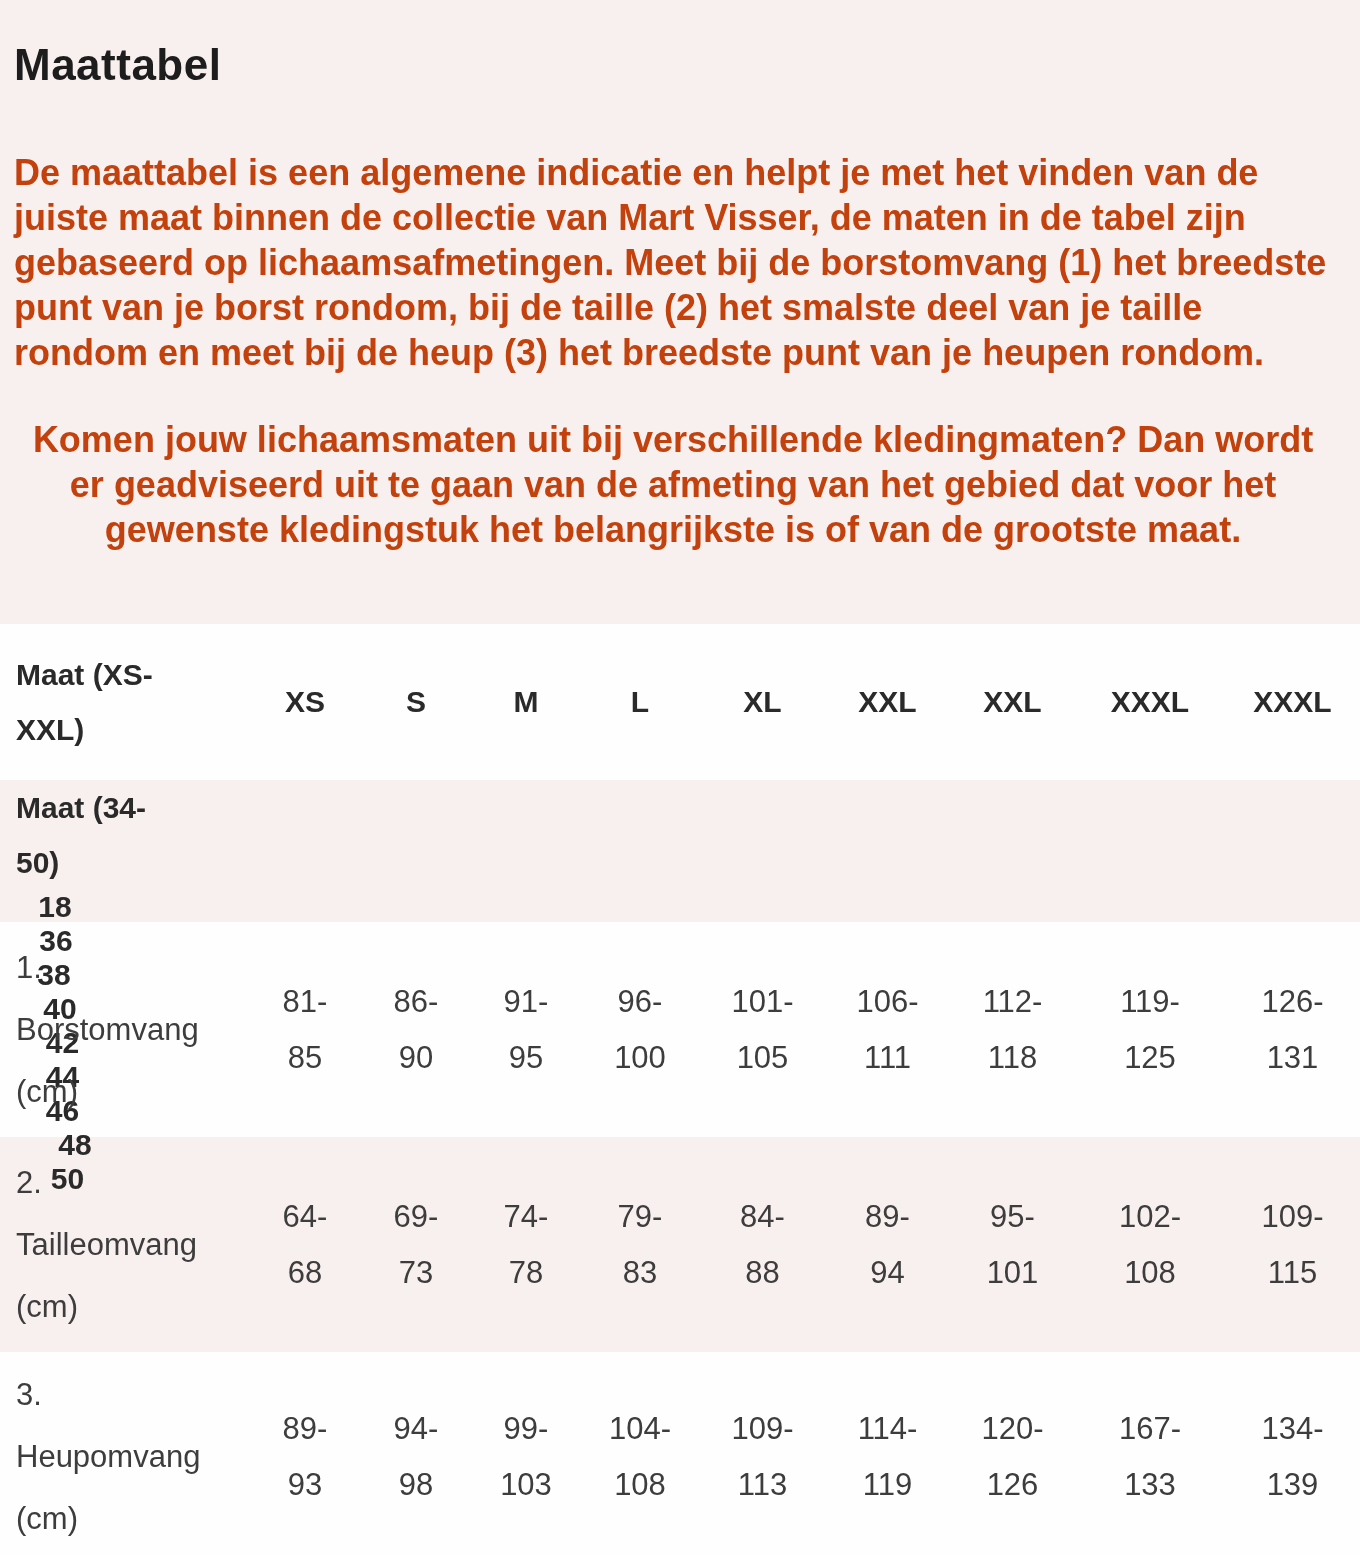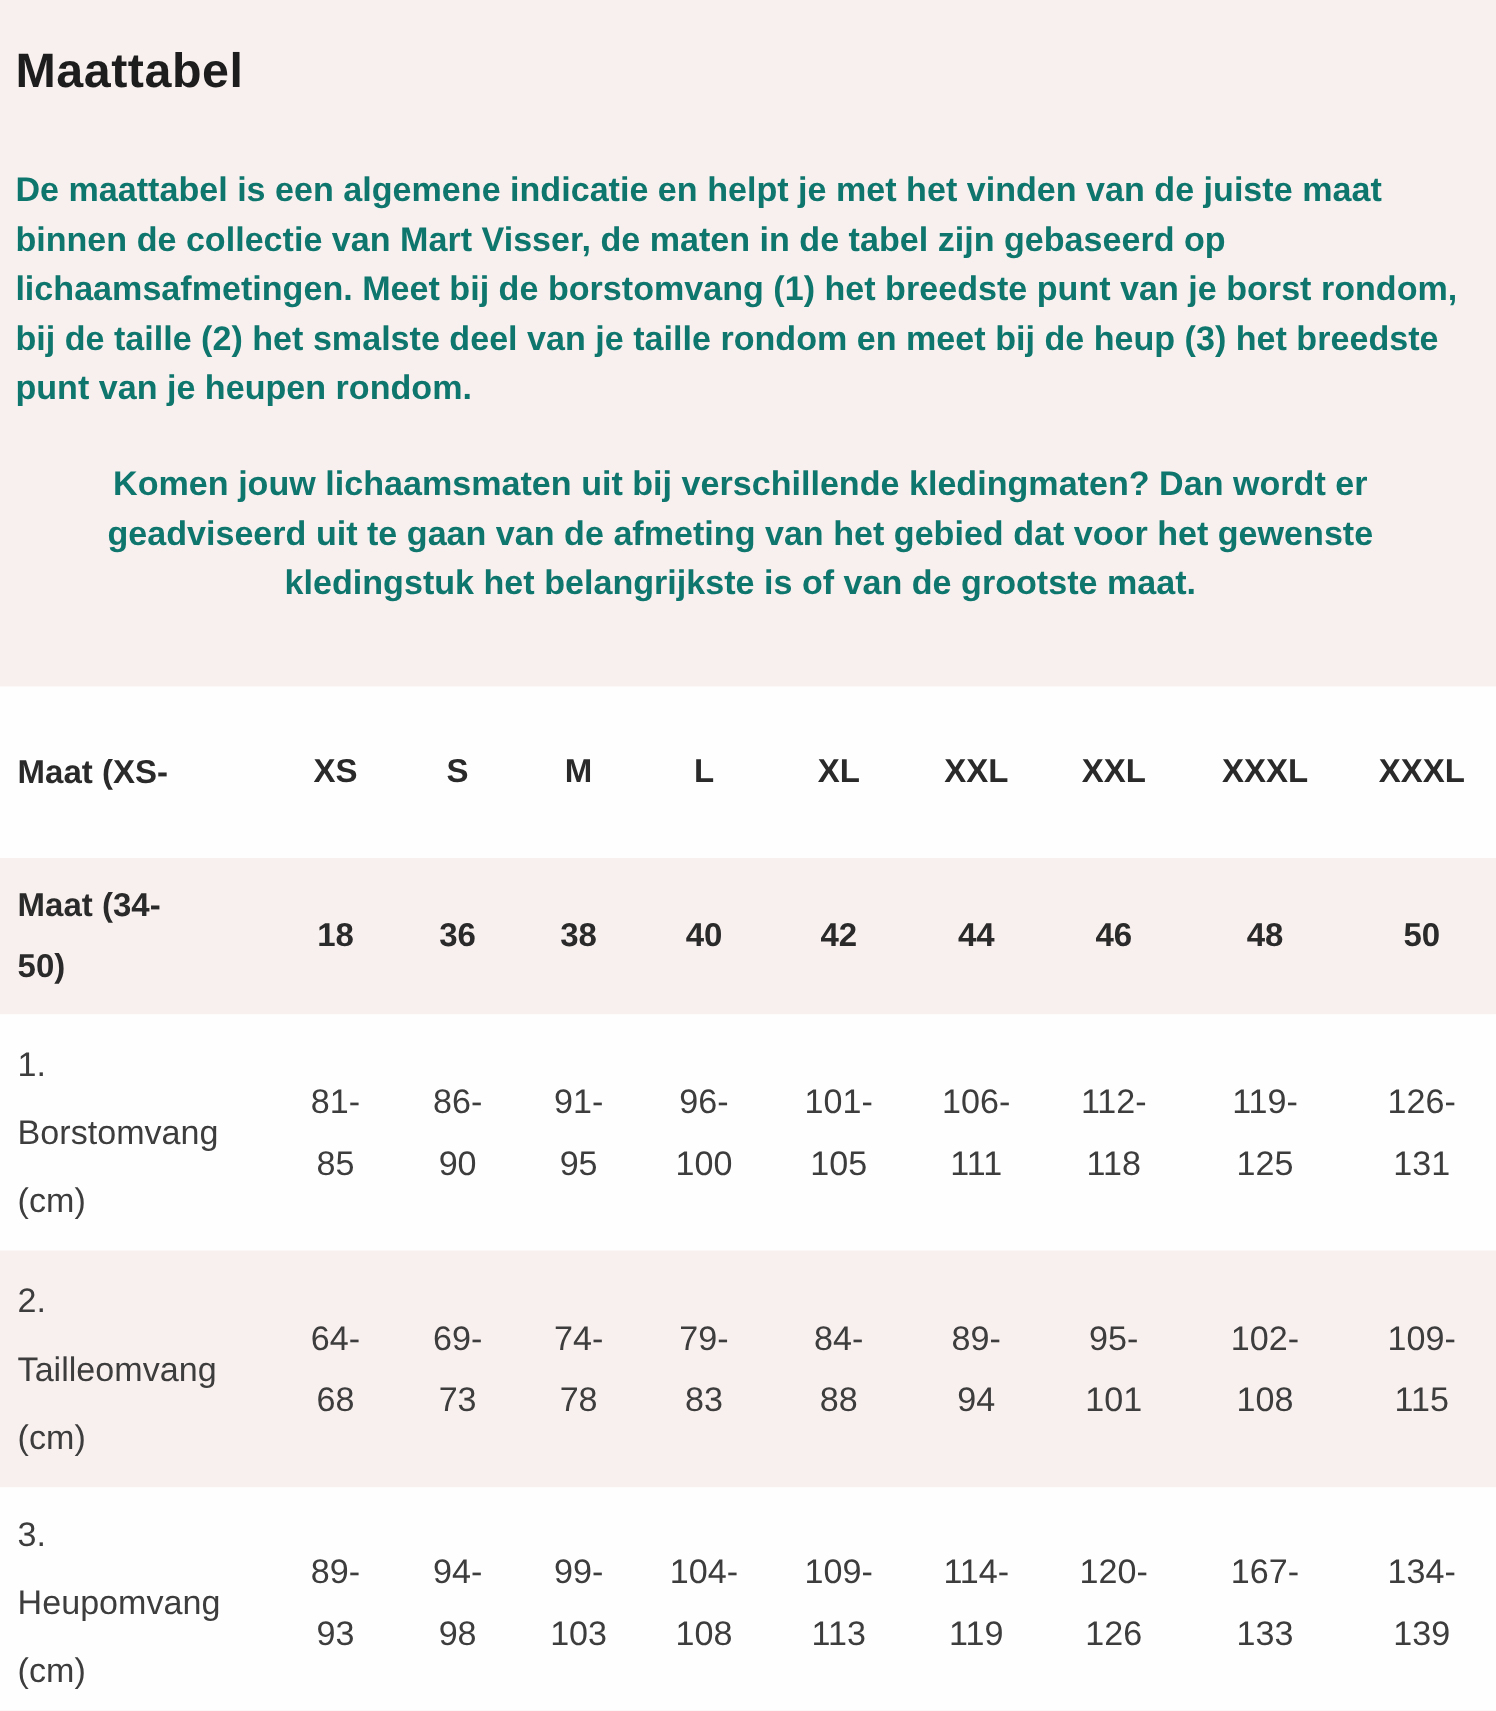--- a/index.html
+++ b/index.html
@@ -18,33 +18,33 @@
     padding: 40px 0 0 14px;
     font-size: 44px;
     font-weight: 700;
     letter-spacing: 0.5px;
     color: #1d1d1d;
   }
 
   .para {
     margin: 0;
     padding: 0 28px 0 14px;
-    font-size: 31px;
+    font-size: 36px;
     line-height: 45px;
     font-weight: 700;
-    color: #0f766e;
+    color: #c2410c;
   }
   .para.intro  { margin-top: 60px; }
   .para.advice { margin-top: 42px; text-align: center; }
 
   .size-table { margin-top: 72px; width: 1360px; }
 
   .t-row { display: flex; width: 1360px; }
   .t-row.r0 { height: 156px; background: #fffefe; }
-  .t-row.r1 { height: 142px; background: #f8f0ee; }
+  .t-row.r1 { height: 142px; background: #f8f0ee; flex-direction: column; }
   .t-row.r2 { height: 215px; background: #fffefe; }
   .t-row.r3 { height: 215px; background: #f8f0ee; }
   .t-row.r4 { height: 210px; background: #fffefe; }
 
   .cell {
     display: flex;
     flex-direction: column;
     justify-content: center;
     text-align: center;
     box-sizing: border-box;
@@ -76,20 +76,21 @@
 
   <p class="para intro">De maattabel is een algemene indicatie en helpt je met het vinden van de juiste maat binnen de collectie van Mart Visser, de maten in de tabel zijn gebaseerd op lichaamsafmetingen. Meet bij de borstomvang (1) het breedste punt van je borst rondom, bij de taille (2) het smalste deel van je taille rondom en meet bij de heup (3) het breedste punt van je heupen rondom.</p>
 
   <p class="para advice">Komen jouw lichaamsmaten uit bij verschillende kledingmaten? Dan wordt er geadviseerd uit te gaan van de afmeting van het gebied dat voor het gewenste kledingstuk het belangrijkste is of van de grootste maat.</p>
 
   <div class="size-table">
 
     <div class="t-row hdr r0">
       <div class="cell c0">
         <span>Maat (XS-</span>
+        <span>XXL)</span>
       </div>
       <div class="cell c1">XS</div>
       <div class="cell c2">S</div>
       <div class="cell c3">M</div>
       <div class="cell c4">L</div>
       <div class="cell c5">XL</div>
       <div class="cell c6">XXL</div>
       <div class="cell c7">XXL</div>
       <div class="cell c8">XXXL</div>
       <div class="cell c9">XXXL</div>

